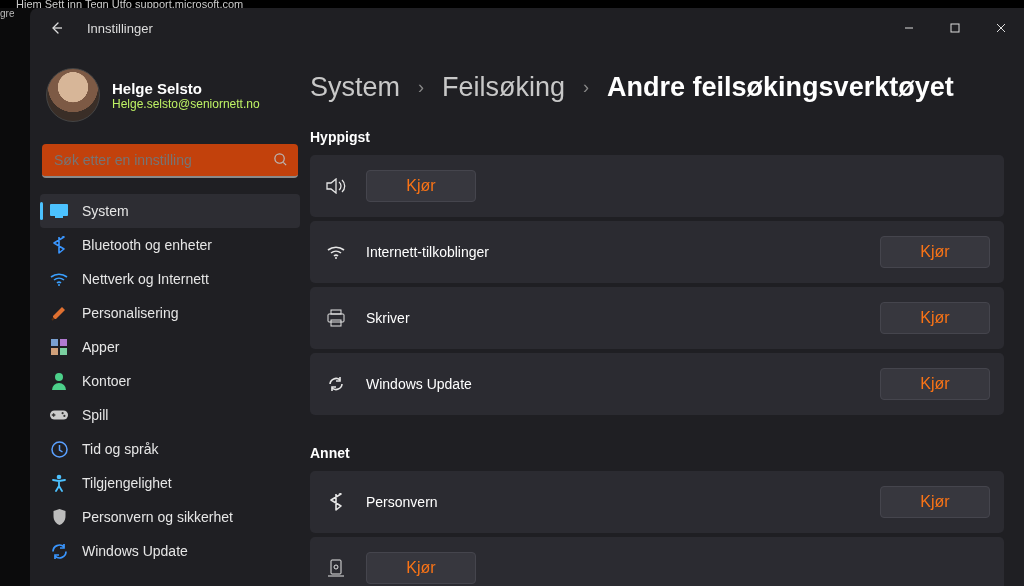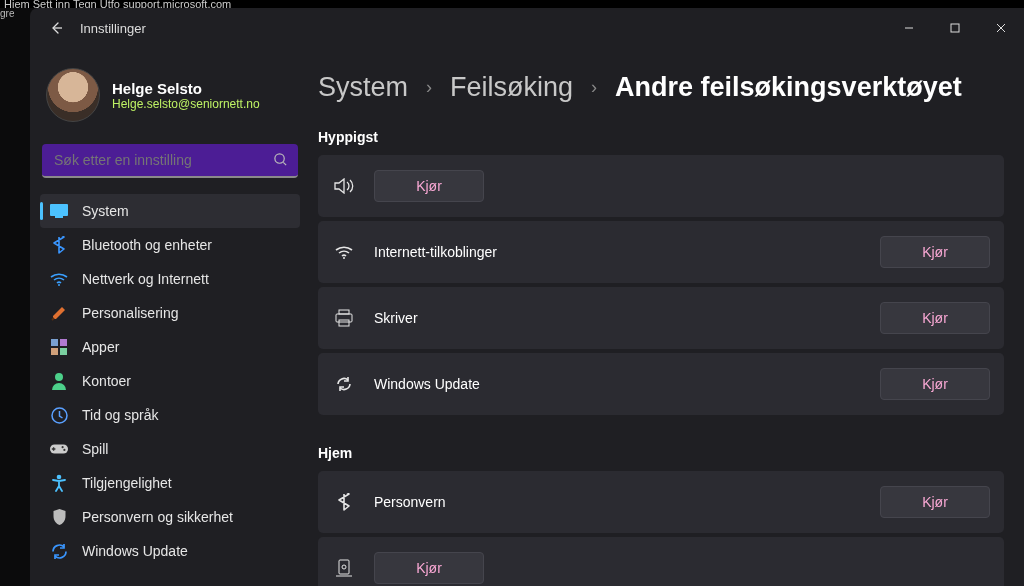--- a/index.html
+++ b/index.html
@@ -12,21 +12,21 @@
     overflow: hidden;
     font-size: 14px;
   }
   .top-chrome {
     height: 8px;
     background: #000;
     color: #ccc;
     font-size: 11px;
     overflow: hidden;
     white-space: nowrap;
-    padding-left: 4px;
+    padding-left: 16px;
     line-height: 8px;
   }
   .window {
     position: absolute;
     left: 30px;
     top: 8px;
     right: 0;
     bottom: 0;
     background: #1f1f23;
     border-top-left-radius: 8px;
@@ -49,37 +49,36 @@
     align-items: center;
     padding: 0 0 0 12px;
     color: #ddd;
   }
   .titlebar .back {
     width: 28px; height: 28px;
     display: flex; align-items: center; justify-content: center;
     border-radius: 4px;
     cursor: pointer;
   }
-  .titlebar .title { margin-left: 10px; font-size: 13px; }
+  .titlebar .title { margin-left: 17px; font-size: 13px; }
   .win-controls {
     margin-left: auto;
     display: flex;
     height: 40px;
   }
   .win-controls div {
     width: 46px;
     display: flex; align-items: center; justify-content: center;
     cursor: pointer;
     font-size: 13px;
   }
   .body {
     flex: 1;
     display: flex;
     overflow: hidden;
-    gap: 8px;
   }
   .sidebar {
     width: 280px;
     padding: 10px 10px 10px 10px;
     display: flex;
     flex-direction: column;
     gap: 6px;
   }
   .account {
     display: flex;
@@ -95,21 +94,21 @@
   }
   .account .name { font-weight: 600; font-size: 15px; }
   .account .email { font-size: 12px; color: #bef264; }
   .search {
     position: relative;
     margin: 0 2px 10px 2px;
   }
   .search input {
     width: 100%;
     height: 34px;
-    background: #4c1d95;
+    background: #c2410c;
     border: none;
     border-bottom: 2px solid #8a8a8a;
     border-radius: 4px;
     color: #ccc;
     padding: 0 34px 0 12px;
     font-size: 14px;
     outline: none;
   }
   .search .search-icon {
     position: absolute;
@@ -179,22 +178,22 @@
     color: #e6e6e6;
     display: flex; justify-content: center;
   }
   .card .label { font-size: 14px; color: #fff; flex: 1; }
   .run-btn {
     background: #37373e;
     border: 1px solid #45454d;
     border-radius: 4px;
     min-width: 110px;
     height: 32px;
-    color: #f9a8d4;
-    font-size: 14px;
+    color: #f97316;
+    font-size: 16px;
     cursor: pointer;
     display: flex; align-items: center; justify-content: center;
   }
   .section-gap { height: 26px; }
 </style>
 </head>
 <body>
 
 <div class="top-chrome">Hjem  Sett inn  Tegn  Utfo          support.microsoft.com</div>
 <div class="left-strip">gre</div>
@@ -300,37 +299,37 @@
             <span class="nav-icon">
               <svg width="16" height="18" viewBox="0 0 16 18">
                 <circle cx="8" cy="5" r="4" fill="#4cd08a"></circle>
                 <path d="M1 18a7 7 0 0114 0z" fill="#4cd08a"></path>
               </svg>
             </span>
             <span>Kontoer</span>
           </div>
           <div class="nav-item">
             <span class="nav-icon">
-              <svg width="17" height="17" viewBox="0 0 17 17">
-                <circle cx="8.5" cy="8.5" r="7.5" fill="none" stroke="#5aa0ff" stroke-width="1.5"></circle>
-                <path d="M8.5 4v5l3 2" stroke="#5aa0ff" fill="none" stroke-width="1.5"></path>
-              </svg>
-            </span>
-            <span>Tid og språk</span>
-          </div>
-          <div class="nav-item">
-            <span class="nav-icon">
               <svg width="20" height="14" viewBox="0 0 20 14">
                 <rect x="0" y="2" width="20" height="10" rx="5" fill="#cccccc"></rect>
                 <circle cx="14" cy="5" r="1.2" fill="#333"></circle>
                 <circle cx="16" cy="8" r="1.2" fill="#333"></circle>
                 <path d="M4 5v4M2 7h4" stroke="#333" stroke-width="1.5"></path>
               </svg>
             </span>
             <span>Spill</span>
+          </div>
+          <div class="nav-item">
+            <span class="nav-icon">
+              <svg width="17" height="17" viewBox="0 0 17 17">
+                <circle cx="8.5" cy="8.5" r="7.5" fill="none" stroke="#5aa0ff" stroke-width="1.5"></circle>
+                <path d="M8.5 4v5l3 2" stroke="#5aa0ff" fill="none" stroke-width="1.5"></path>
+              </svg>
+            </span>
+            <span>Tid og språk</span>
           </div>
           <div class="nav-item">
             <span class="nav-icon">
               <svg width="16" height="18" viewBox="0 0 16 18">
                 <circle cx="8" cy="3" r="2.3" fill="#4cc2ff"></circle>
                 <path d="M2 6l6 1 6-1M8 7v5m0 0l-3 5m3-5l3 5" stroke="#4cc2ff" stroke-width="1.8" fill="none" stroke-linecap="round"></path>
               </svg>
             </span>
             <span>Tilgjengelighet</span>
           </div>
@@ -399,21 +398,21 @@
             <span class="icon-slot">
               <svg width="18" height="18" viewBox="0 0 18 18">
                 <path d="M3 9a6 6 0 0110-4M15 9a6 6 0 01-10 4" stroke="#e6e6e6" fill="none" stroke-width="1.6"></path>
                 <path d="M13 2v4h-4M5 16v-4h4" stroke="#e6e6e6" fill="none" stroke-width="1.6"></path>
               </svg>
             </span>
             <span class="label">Windows Update</span>
             <div class="run-btn">Kjør</div>
           </div>
           <div class="section-gap"></div>
-          <div class="section-label">Hjem</div>
+          <div class="section-label">Annet</div>
           <div class="card">
             <span class="icon-slot">
               <svg width="14" height="18" viewBox="0 0 14 18">
                 <path d="M7 1v16l5-4-10-6 10-6-5-4" fill="none" stroke="#e6e6e6" stroke-width="1.6" stroke-linejoin="round"></path>
               </svg>
             </span>
             <span class="label">Personvern</span>
             <div class="run-btn">Kjør</div>
           </div>
           <div class="card">

